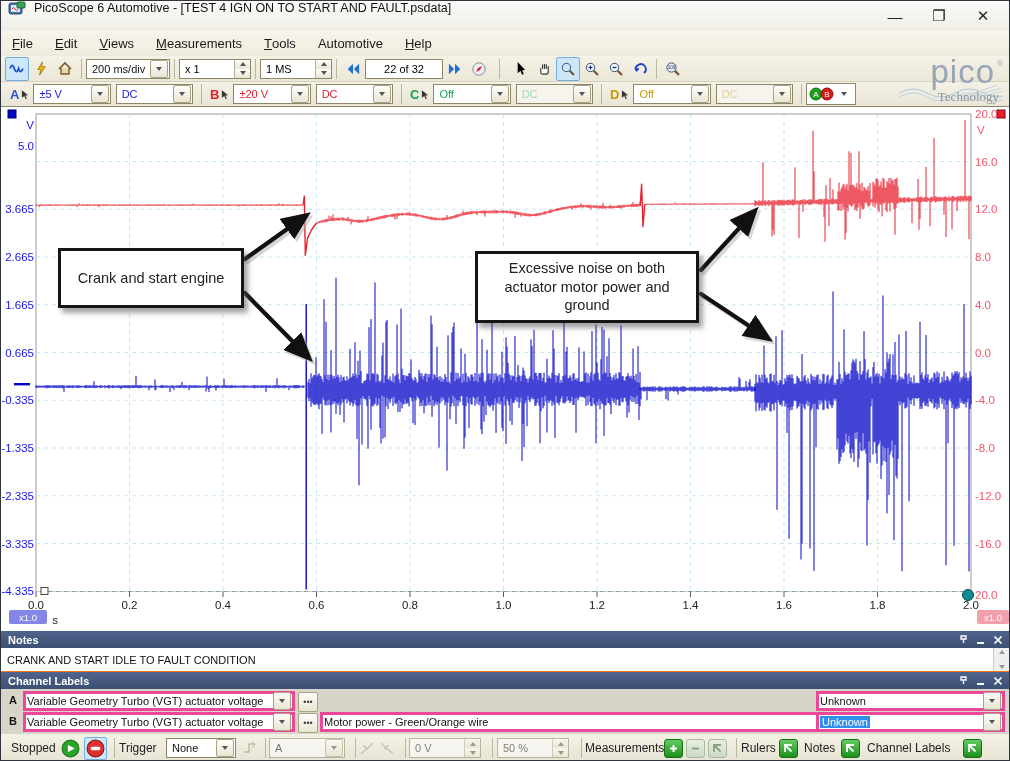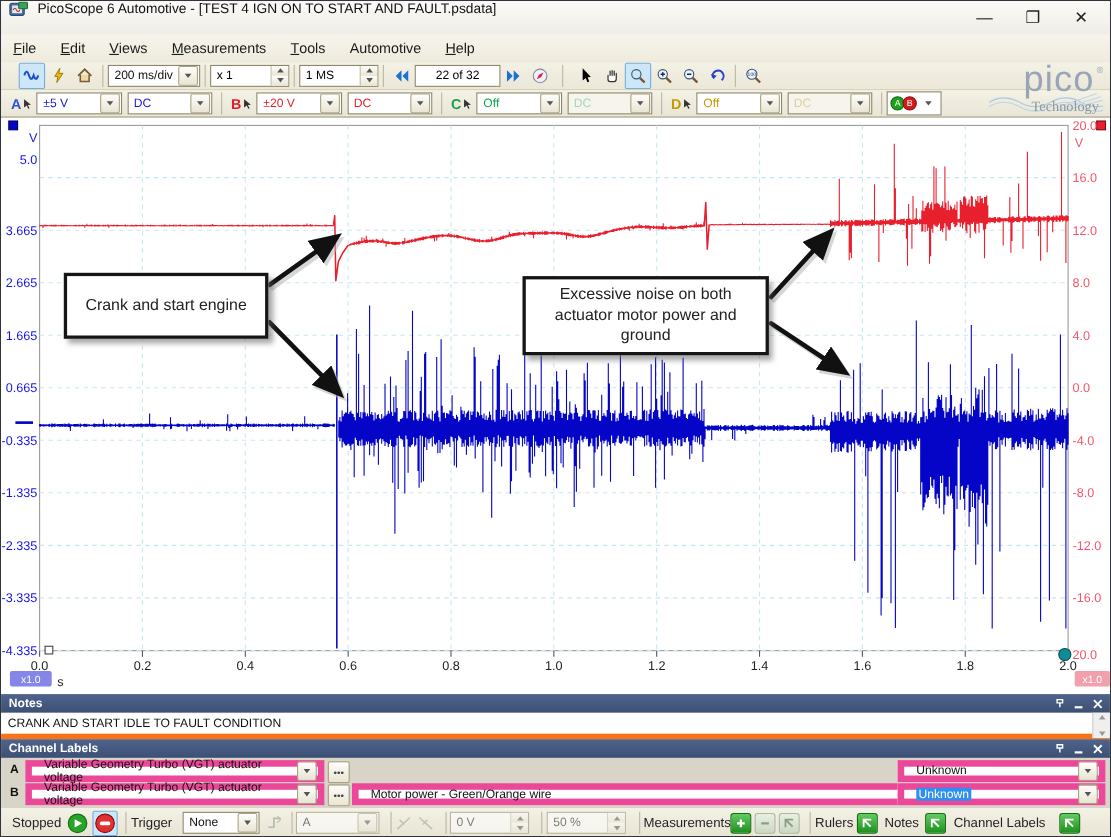--- a/index.html
+++ b/index.html
@@ -11,21 +11,21 @@
   .title{font-size:12.5px;color:#111;margin-left:8px;}
   .wbtns{position:absolute;right:4px;top:0;height:30px;display:flex;align-items:center;}
   .wbtn{width:44px;height:28px;display:flex;align-items:center;justify-content:center;font-size:15px;color:#222;}
   
   .menubar{position:absolute;left:0;top:30px;width:100%;height:25px;background:linear-gradient(#f7f5ec,#eeebdd);
            border-bottom:1px solid #d6d0bc;display:flex;align-items:center;font-size:13px;color:#1a1a1a;}
   .mitem{padding:0 11px;height:100%;display:flex;align-items:center;}
   .mitem u{text-decoration:underline;}
   
   .toolbar{position:absolute;left:0;top:55px;width:100%;height:26px;background:linear-gradient(#f4f1e6,#ebe8d8);
-           border-bottom:1px solid #d6d0bc;display:flex;align-items:center;padding-left:16px;box-sizing:border-box;}
+           border-bottom:1px solid #d6d0bc;display:flex;align-items:center;padding-left:4px;box-sizing:border-box;}
   .chbar{position:absolute;left:0;top:81px;width:100%;height:25px;background:linear-gradient(#f4f1e6,#e9e6d6);
          border-bottom:1px solid #8c8870;display:flex;align-items:center;padding-left:5px;box-sizing:border-box;}
   .tbtn{width:22px;height:22px;display:flex;align-items:center;justify-content:center;border:1px solid transparent;border-radius:2px;}
   .tbtn.sel{background:#cde7f8;border:1px solid #74aede;}
   .sep{width:1px;height:20px;background:#bcb69e;margin:0 4px;}
   .combo{display:inline-flex;align-items:center;height:20px;background:#fff;border:1px solid #8d8769;
          font-size:11px;color:#111;padding-left:5px;box-sizing:border-box;}
   .combo .ctext{white-space:nowrap;overflow:hidden;flex:1;}
   .cbtn{width:16px;height:16px;margin:1px;background:linear-gradient(#fefdfa,#e9e5d4);border:1px solid #a9a283;
         border-radius:2px;display:flex;align-items:center;justify-content:center;flex:none;}
@@ -46,29 +46,29 @@
   .logo .sub{position:absolute;right:4px;bottom:0;font-size:13px;color:#8d959e;font-family:"Liberation Serif",serif;}
   
   .chart{position:absolute;left:0;top:106px;width:1010px;height:524px;background:#fff;}
   .callout{position:absolute;background:#fff;border:3px solid #151515;box-shadow:4px 5px 5px rgba(90,90,90,.55);
            display:flex;align-items:center;justify-content:center;text-align:center;
            font-size:14.5px;color:#222;line-height:1.28;padding:2px 6px;box-sizing:border-box;z-index:5;}
   
   .panelhdr{position:absolute;left:0;width:100%;height:17px;background:linear-gradient(#50648c,#3c4f74);
             color:#fff;font-size:11px;font-weight:bold;display:flex;align-items:center;padding-left:7px;box-sizing:border-box;}
   .phicons{position:absolute;right:6px;top:0;height:17px;display:flex;align-items:center;gap:7px;}
-  .notesbody{position:absolute;left:0;top:647px;width:100%;height:24px;background:#fff;border-bottom:5px solid #f97316;
+  .notesbody{position:absolute;left:0;top:647px;width:100%;height:24px;background:#fff;border-bottom:1px solid #f97316;
              font-size:11px;color:#111;display:flex;align-items:center;padding-left:6px;box-sizing:border-box;}
   .mini-scroll{position:absolute;right:0;top:0;width:16px;height:23px;background:#efefef;border-left:1px solid #ccc;
                display:flex;flex-direction:column;align-items:center;justify-content:space-between;padding:2px 0;box-sizing:border-box;}
   .clbody{position:absolute;left:0;top:688px;width:100%;height:45px;background:#d8d4c8;border-bottom:1px solid #8c8870;}
   .clrow{position:absolute;left:0;width:100%;height:20px;}
   .clrow .ltr{position:absolute;left:8px;top:3px;font-size:11px;font-weight:bold;color:#111;}
-  .field{position:absolute;top:0;height:20px;background:#fff;border:6px solid #ec4899;font-size:11px;color:#111;
-         display:flex;align-items:center;padding-left:11px;box-sizing:border-box;}
+  .field{position:absolute;top:0;height:20px;background:#fff;border:3px solid #ec4899;font-size:11px;color:#111;
+         display:flex;align-items:center;padding-left:1px;box-sizing:border-box;}
   .dots{position:absolute;top:1px;width:18px;height:18px;background:linear-gradient(#fefdfa,#e9e5d4);
         border:1px solid #a9a283;border-radius:2px;font-size:9px;display:flex;align-items:center;justify-content:center;color:#444;}
   .hl{background:#2f8fef;color:#fff;padding:0 2px;}
   
   .statusbar{position:absolute;left:0;top:733px;width:100%;height:28px;background:linear-gradient(#f4f1e6,#e7e4d4);
              font-size:12px;color:#222;}
   .sb{position:absolute;top:0;height:28px;display:flex;align-items:center;}
   .gbtn{width:17px;height:17px;border-radius:3px;background:linear-gradient(#63cc63,#1d8f1d);border:1px solid #12700f;
         display:flex;align-items:center;justify-content:center;}
   .gbtn.off{background:linear-gradient(#e9efe2,#ccd8c3);border-color:#a9b8a0;}

